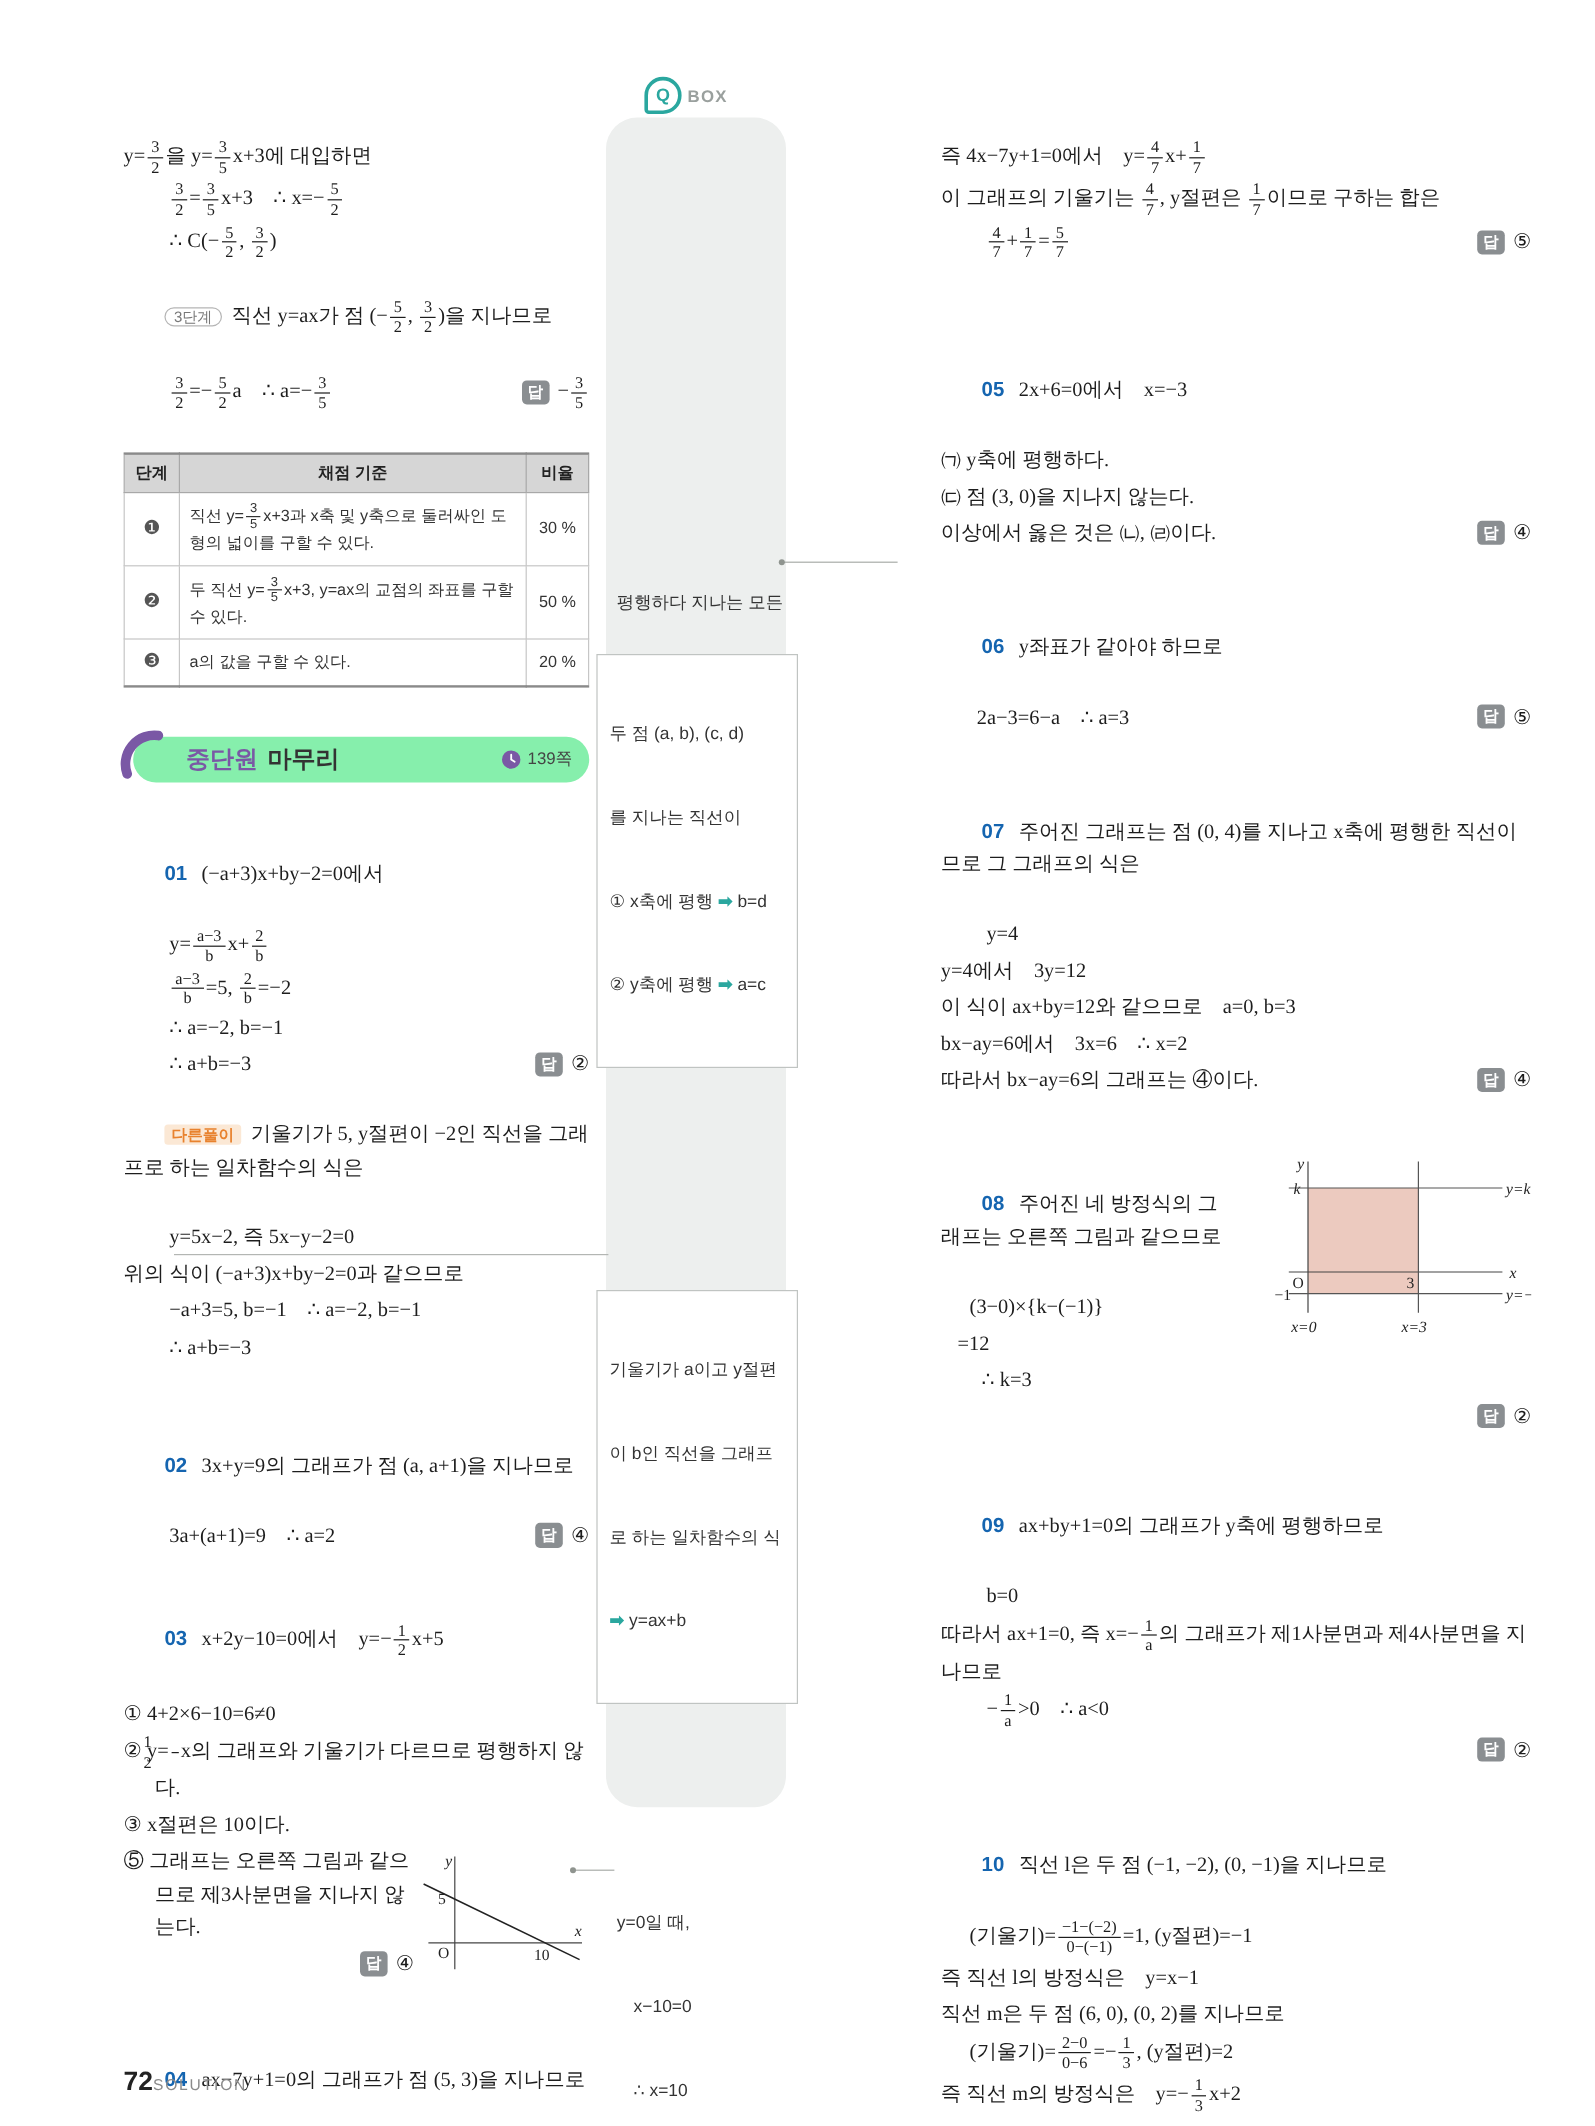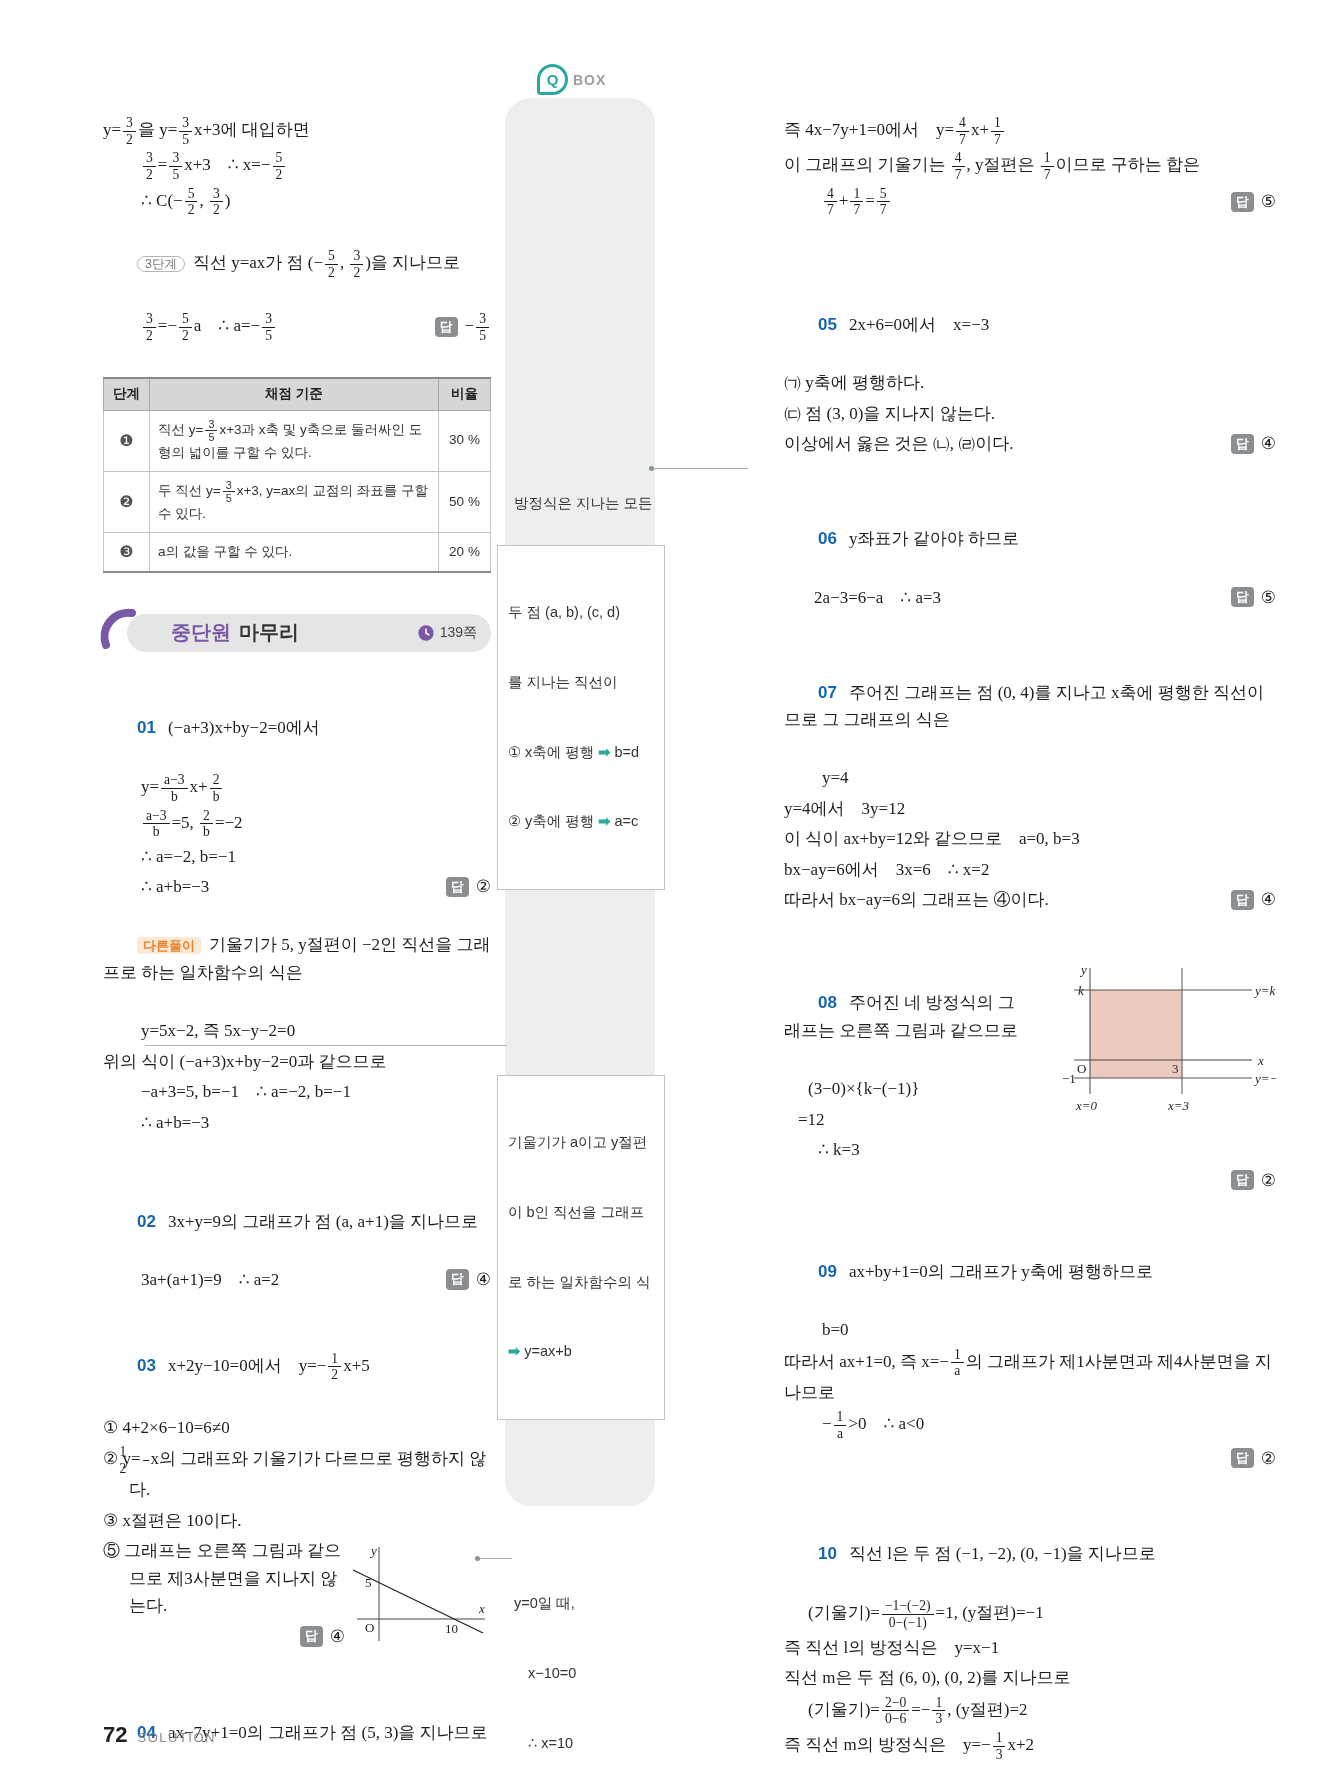--- a/index.html
+++ b/index.html
@@ -42,21 +42,21 @@
   .rubric{border-collapse:collapse;width:100%;margin-top:34px;
           font:13.5px/1.5 "Liberation Sans",sans-serif;color:#333;
           border-top:2px solid #8a8a8a;border-bottom:2px solid #8a8a8a;}
   .rubric th{background:#d6d6d6;border:1px solid #a8a8a8;padding:5px 4px;color:#222;}
   .rubric td{border:1px solid #c6c6c6;padding:7px 8px;}
   .rubric td.step{text-align:center;color:#555;font-size:16px;}
   .rubric td.ratio{text-align:center;}
 
   
   .section-header{position:relative;margin-top:36px;height:48px;}
-  .section-bar{position:absolute;left:24px;right:0;top:5px;height:38px;background:#e5e5e5;
+  .section-bar{position:absolute;left:8px;right:0;top:5px;height:38px;background:#86efac;
                border-radius:19px;display:flex;align-items:center;padding:0 14px 0 44px;}
   .swoosh{position:absolute;left:-4px;top:-3px;z-index:2;}
   .sec-t1{color:#7a58a5;font:700 20px "Liberation Sans",sans-serif;margin-right:8px;}
   .sec-t2{color:#333;font:700 20px "Liberation Sans",sans-serif;text-align:center;}
   .sec-ref{margin-left:auto;display:flex;align-items:flex-start;gap:5px;
            font:14px "Liberation Sans",sans-serif;color:#444;}
 
   
   .strip{position:absolute;left:505px;top:98px;width:150px;height:1408px;
          background:#edefee;border-radius:26px;}
@@ -86,37 +86,37 @@
   .underlink::after{content:"";position:absolute;left:42px;top:100%;width:362px;
                     border-top:1px solid #b3b6b3;}
 
   
   .graph3{float:right;margin:4px 0 4px 6px;}
   .graph8{float:right;margin:0 0 6px 8px;}
   .glab{font-family:"Liberation Serif",serif;font-size:13px;font-style:italic;fill:#222;}
   .gnum{font-family:"Liberation Serif",serif;font-size:13px;fill:#222;}
 
   
-  .footer{position:absolute;left:103px;top:1722px;display:flex;align-items:baseline;gap:10px;}
+  .footer{position:absolute;left:103px;top:1722px;display:flex;align-items:baseline;}
   .fnum{font:700 22px "Liberation Sans",sans-serif;color:#222;}
   .flabel{font:13px "Liberation Sans",sans-serif;color:#8a8a8a;letter-spacing:1.5px;}
 </style>
 </head>
 <body>
 
 <div class="page">
 
   <div class="strip"></div>
   <div class="qbox-logo">
     <span class="q">Q</span>
     <span class="box">BOX</span>
   </div>
 
   <div class="note note1">
-    <div>방정식은 지나는 모든</div>
+    <div>평행하다 지나는 모든</div>
     <div>점의 x좌표는 −3이다.</div>
   </div>
   <div class="conn conn1">
       <span class="dot"></span>
     </div>
 
   <div class="note-box note2">
     <div>두 점 (a, b), (c, d)</div>
     <div>를 지나는 직선이</div>
     <div>① x축에 평행 <span class="go-arrow">➡</span> b=d</div>

